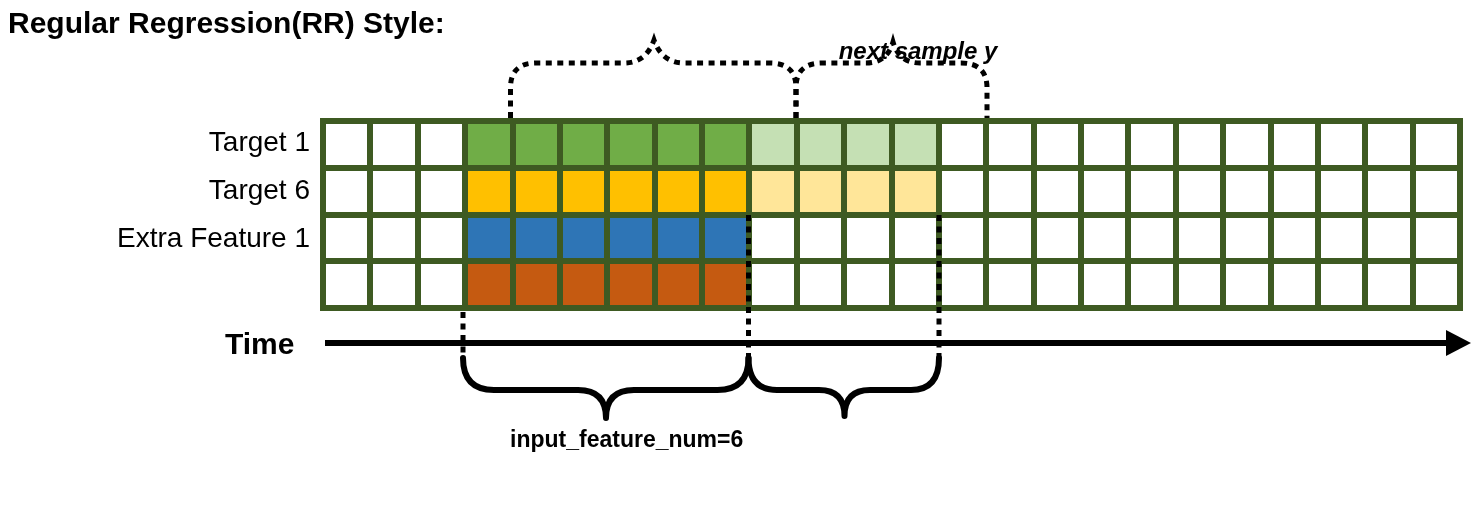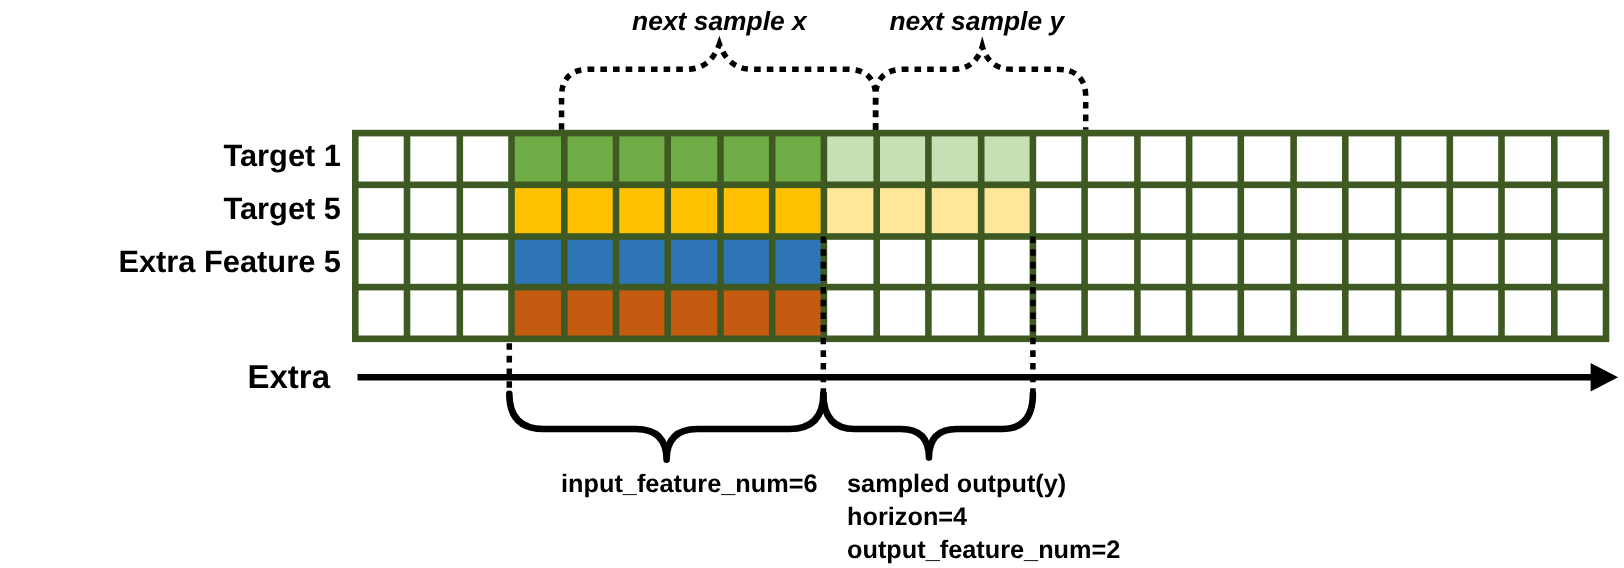--- a/index.html
+++ b/index.html
@@ -8,53 +8,53 @@
     font-family:"Liberation Sans","DejaVu Sans",sans-serif;color:#000;
   }
   .title{
     position:absolute;left:8px;top:5px;font-size:30px;line-height:36px;font-weight:700;
   }
   .top-label{
     position:absolute;top:6px;transform:translateX(-50%);
     font-size:24px;font-weight:700;font-style:italic;white-space:nowrap;
   }
   .top-label.x{left:654px;}
-  .top-label.y{left:888px;}
+  .top-label.y{left:918px;margin-top:31px;}
   .grid{
     position:absolute;left:320px;top:118px;width:1143px;height:193px;
     box-sizing:border-box;display:grid;gap:6px;padding:6px;
     grid-template-columns:repeat(24,1fr);grid-template-rows:repeat(4,1fr);
   }
   .cell{background:#fff;}
   .row-label{
     position:absolute;right:1166px;height:34px;line-height:34px;
-    font-size:28px;font-weight:700;white-space:nowrap;text-align:center;
+    font-size:28px;font-weight:400;white-space:nowrap;text-align:center;
   }
   .time-label{
     position:absolute;left:225px;top:327px;font-size:30px;font-weight:700;
   }
   .bottom-block{
     position:absolute;top:424px;font-size:23px;line-height:30px;font-weight:700;white-space:nowrap;
   }
   .bottom-block.left{left:510px;}
   .bottom-block.right{left:770px;}
   .overlay{position:absolute;left:0;top:0;pointer-events:none;}
 </style>
 </head>
 <body>
 
 <div class="canvas">
 
+  <div class="title">Regular Regression(RR) Style:</div>
 
-  <div class="top-label x">next sample x</div>
   <div class="top-label y">next sample y</div>
 
   <div class="row-label" style="top:125px">Target 1</div>
-  <div class="row-label" style="top:173px">Target 5</div>
-  <div class="row-label" style="top:221px">Extra Feature 5</div>
+  <div class="row-label" style="top:173px">Target 6</div>
+  <div class="row-label" style="top:221px">Extra Feature 1</div>
 
   <div class="grid" style="background: rgb(62, 90, 34);">
       <div class="cell" style="background: rgb(255, 255, 255);"></div>
       <div class="cell" style="background: rgb(255, 255, 255);"></div>
       <div class="cell" style="background: rgb(255, 255, 255);"></div>
       <div class="cell" style="background: rgb(112, 173, 71);"></div>
       <div class="cell" style="background: rgb(112, 173, 71);"></div>
       <div class="cell" style="background: rgb(112, 173, 71);"></div>
       <div class="cell" style="background: rgb(112, 173, 71);"></div>
       <div class="cell" style="background: rgb(112, 173, 71);"></div>
@@ -141,21 +141,21 @@
       <div class="cell" style="background: rgb(255, 255, 255);"></div>
       <div class="cell" style="background: rgb(255, 255, 255);"></div>
       <div class="cell" style="background: rgb(255, 255, 255);"></div>
       <div class="cell" style="background: rgb(255, 255, 255);"></div>
       <div class="cell" style="background: rgb(255, 255, 255);"></div>
       <div class="cell" style="background: rgb(255, 255, 255);"></div>
       <div class="cell" style="background: rgb(255, 255, 255);"></div>
       <div class="cell" style="background: rgb(255, 255, 255);"></div>
     </div>
 
-  <div class="time-label">Extra</div>
+  <div class="time-label">Time</div>
 
   <svg class="overlay" width="1476" height="516" viewBox="0 0 1476 516">
 
     <path d="M510.5 118 V88 Q510.5 63 536 63 H624 Q646 63 654 40 Q662 63 684 63 H770 Q796 63 796 88 V118" fill="none" stroke="#000" stroke-width="5" stroke-dasharray="6 5.5"></path>
 
     <path d="M796 118 V88 Q796 63 822 63 H866 Q887 63 893 42 Q899 63 920 63 H961 Q987 63 987 88 V118" fill="none" stroke="#000" stroke-width="5" stroke-dasharray="6 5.5"></path>
 
     <line x1="325" y1="343" x2="1450" y2="343" stroke="#000" stroke-width="6"></line>
     <polygon points="1446,330 1471,343 1446,356" fill="#000"></polygon>
 
@@ -164,19 +164,14 @@
     <path d="M939 215 V358" fill="none" stroke="#000" stroke-width="5" stroke-dasharray="6 5.5"></path>
 
     <path d="M463 358 Q463 390 494 390 H578 Q606 390 606 418 Q606 390 634 390 H717.5 Q748.5 390 748.5 358" fill="none" stroke="#000" stroke-width="6" stroke-linecap="round" stroke-linejoin="round"></path>
 
     <path d="M748.5 358 Q748.5 390 777 390 H819 Q844.5 390 844.5 416 Q844.5 390 870 390 H911 Q939 390 939 358" fill="none" stroke="#000" stroke-width="6" stroke-linecap="round" stroke-linejoin="round"></path>
   </svg>
 
   <div class="bottom-block left">
     <div>input_feature_num=6</div>
   </div>
-  <div class="bottom-block right">
-    <div>sampled output(y)</div>
-    <div>horizon=4</div>
-    <div>output_feature_num=2</div>
-  </div>
 
 </div>
 
 </body></html>

